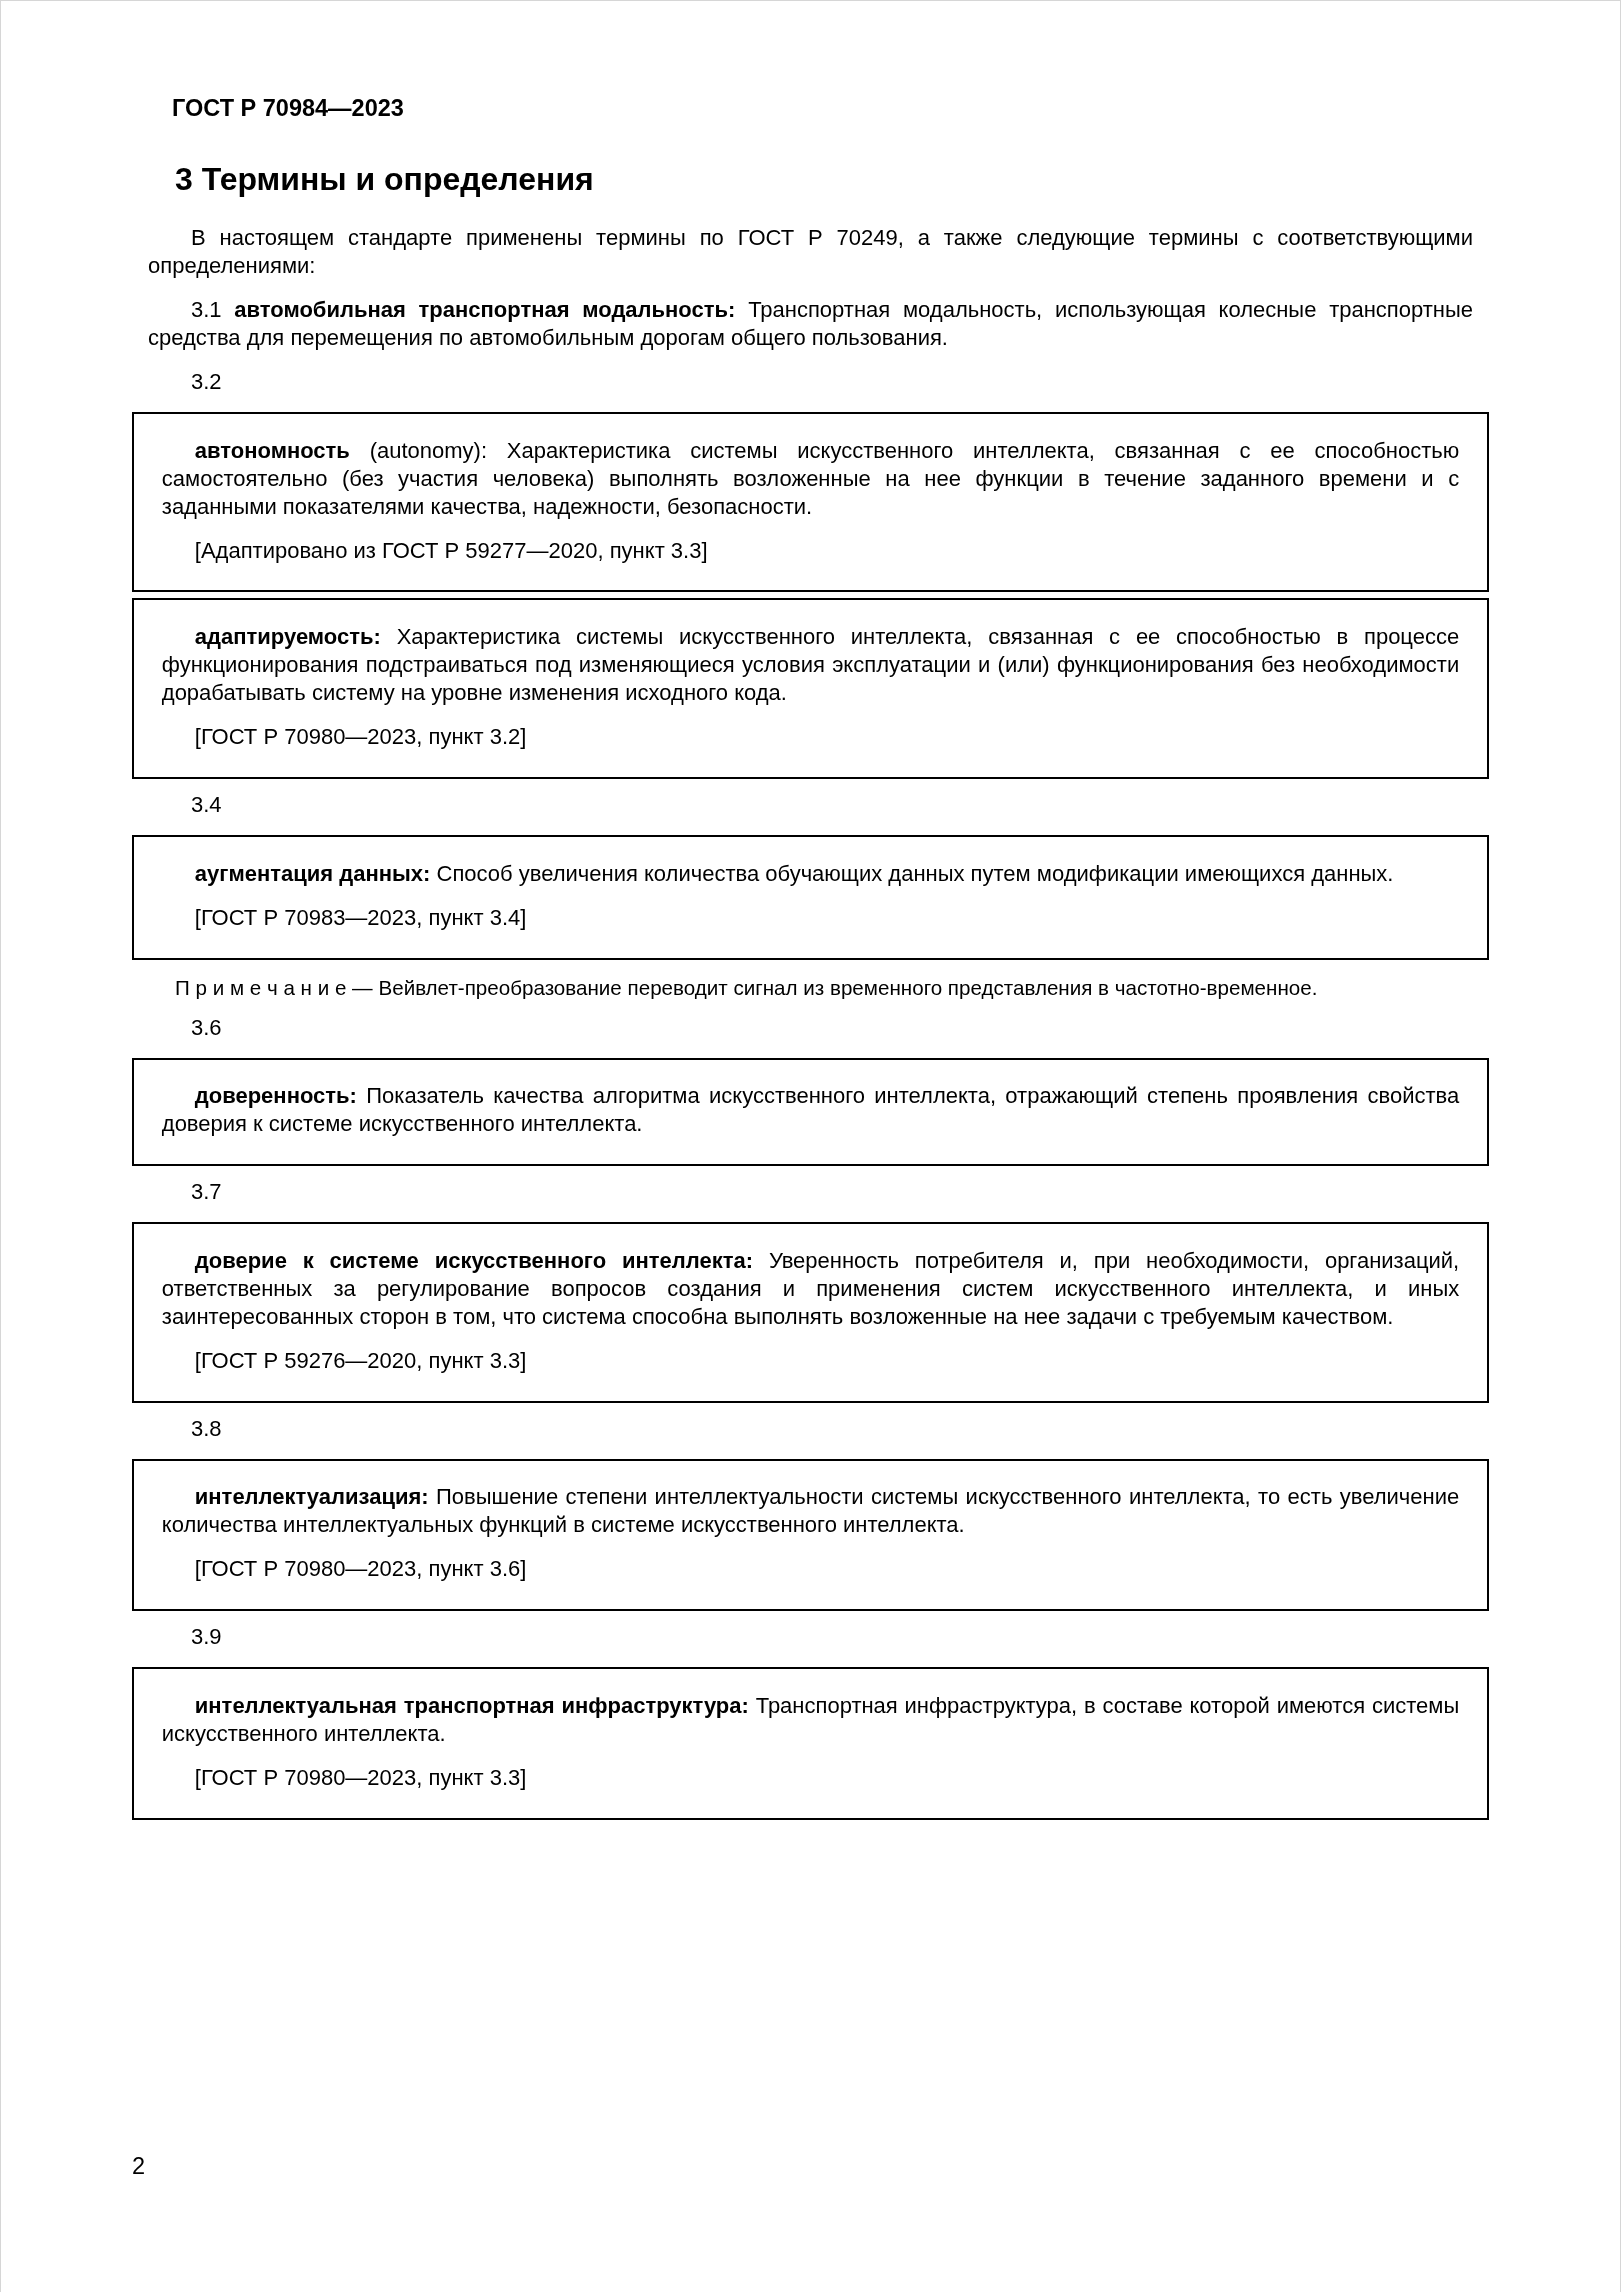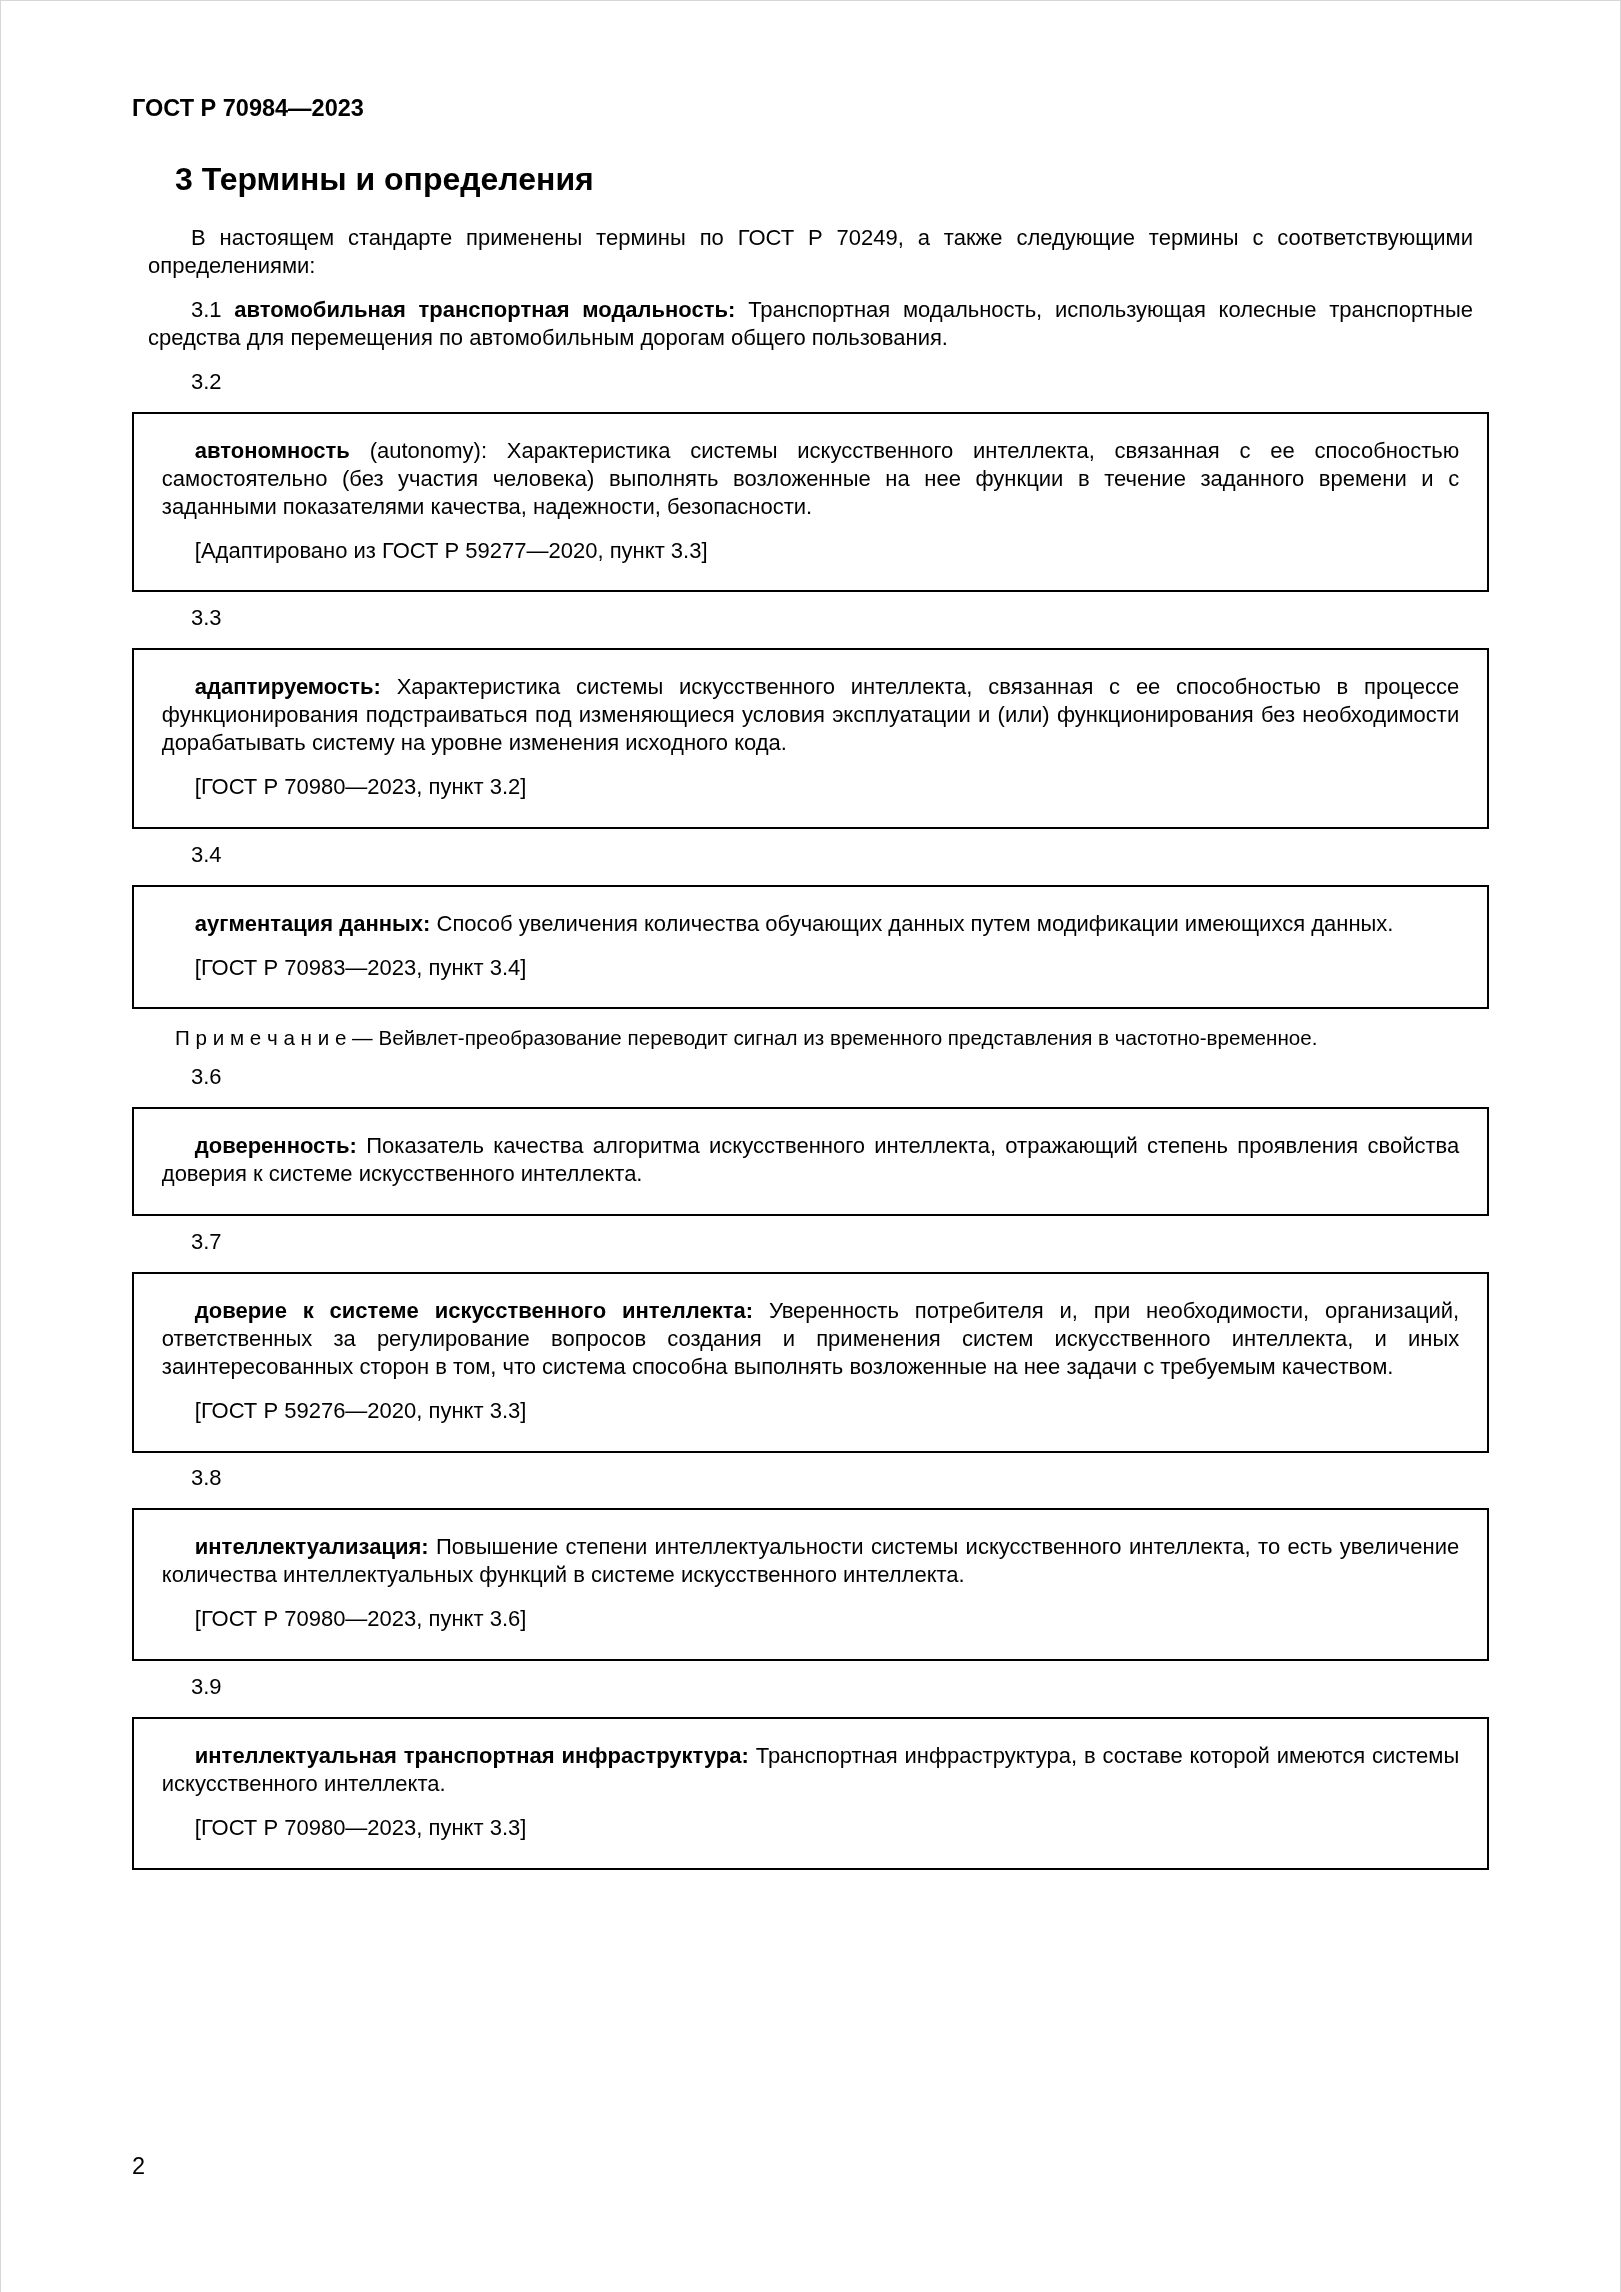--- a/index.html
+++ b/index.html
@@ -16,20 +16,21 @@
     background: #ffffff;
     border: 1px solid #d6d6d6;
     padding: 94px 131px 0 131px;
     font-family: "Liberation Sans", sans-serif;
     color: #000000;
   }
   .doc-header {
     font-size: 23.5px;
     font-weight: bold;
     line-height: 27.4px;
+    margin-left: 40px;
   }
   .section-title {
     font-size: 32px;
     font-weight: bold;
     margin: 41px 0 27.4px 43px;
     line-height: 33px;
   }
   .para {
     font-size: 22px;
     line-height: 28px;
@@ -79,21 +80,20 @@
 
   <p class="para indent num-line">3.2</p>
   <div class="box">
     <p class="para box-indent">
       <b>автономность</b>
       <span>(autonomy): Характеристика системы искусственного интеллекта, связанная с ее способностью самостоятельно (без участия человека) выполнять возложенные на нее функции в течение заданного времени и с заданными показателями качества, надежности, безопасности.</span>
     </p>
     <p class="para box-indent">[Адаптировано из ГОСТ Р 59277—2020, пункт 3.3]</p>
   </div>
 
-  <p class="para indent num-line">3.3</p>
   <div class="box">
     <p class="para box-indent">
       <b>адаптируемость:</b>
       <span>Характеристика системы искусственного интеллекта, связанная с ее способностью в процессе функционирования подстраиваться под изменяющиеся условия эксплуатации и (или) функционирования без необходимости дорабатывать систему на уровне изменения исходного кода.</span>
     </p>
     <p class="para box-indent">[ГОСТ Р 70980—2023, пункт 3.2]</p>
   </div>
 
   <p class="para indent num-line">3.4</p>
   <div class="box">

